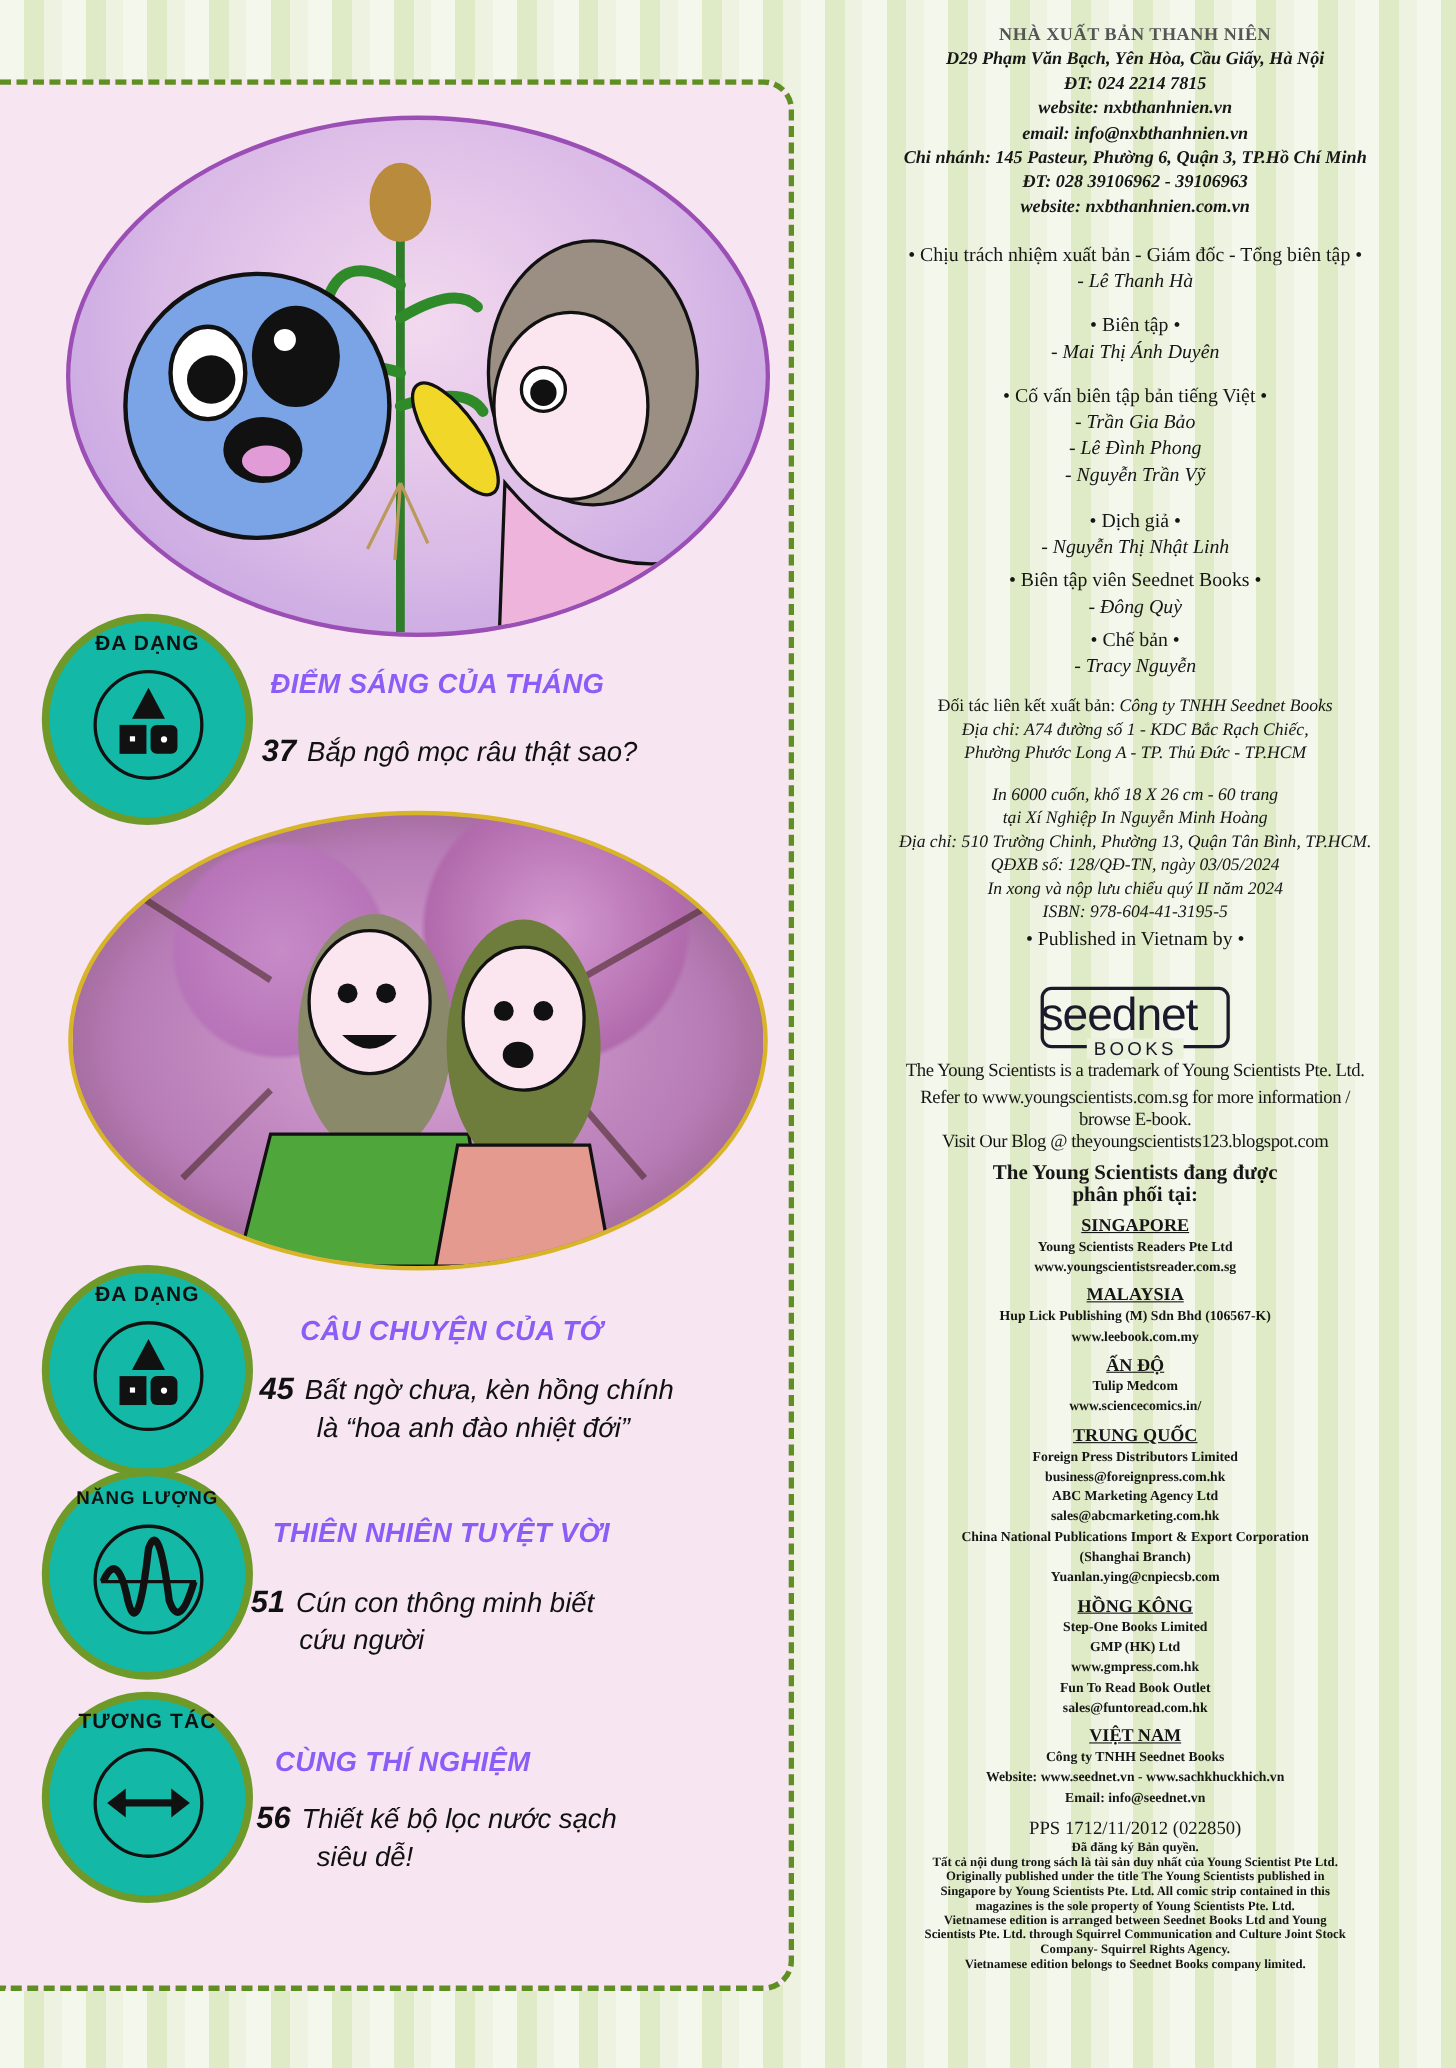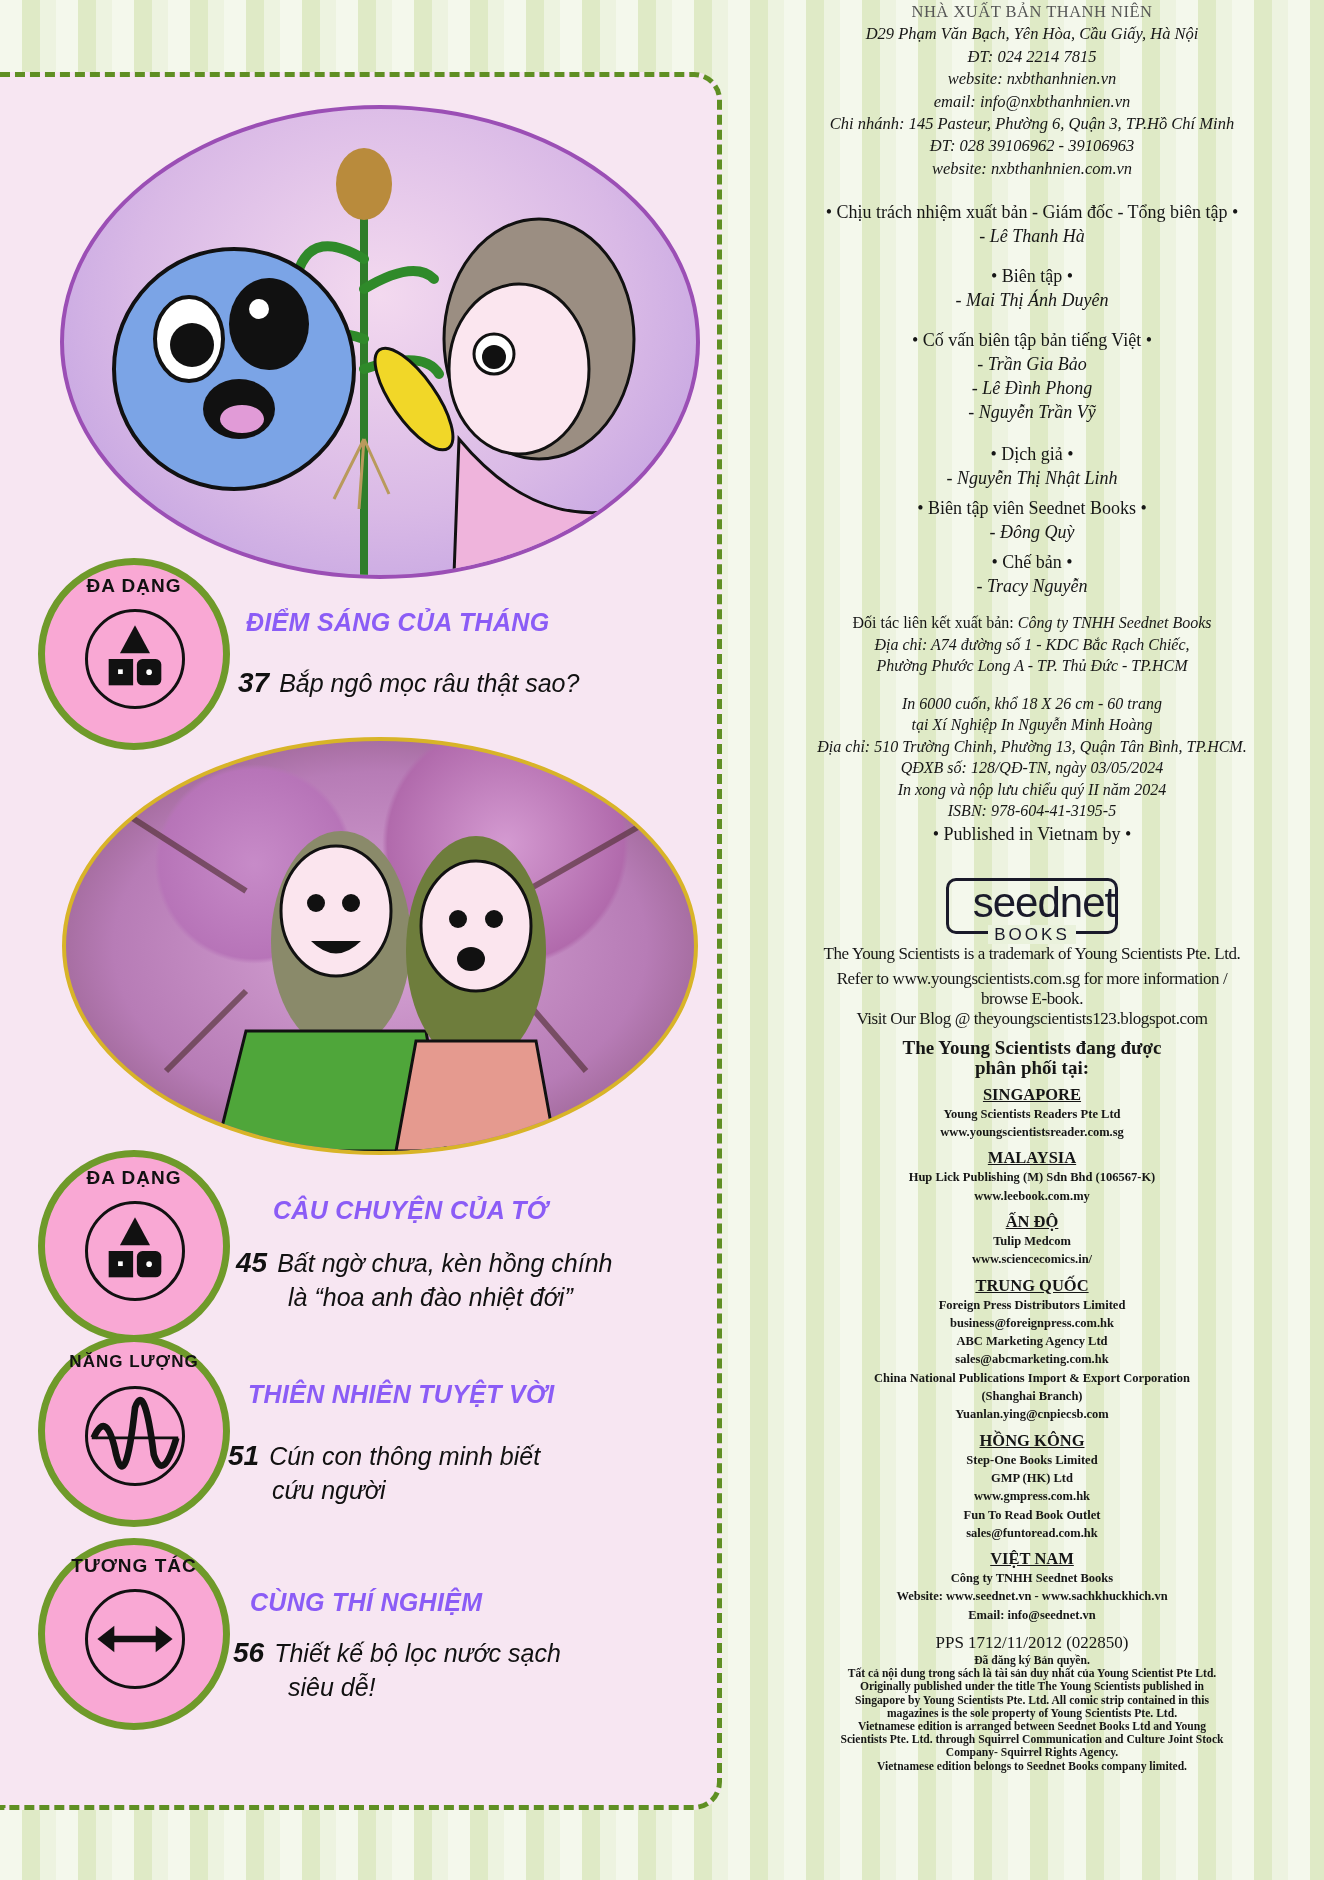--- a/index.html
+++ b/index.html
@@ -14,21 +14,21 @@
   .illus-corn{left:60px;top:28px;width:632px;height:466px;border:4px solid #9b4fb5;
     background:radial-gradient(ellipse at 50% 40%,#f3d9ef 0%,#d9b9e6 55%,#b999df 100%);}
   .illus-sakura{left:62px;top:660px;width:628px;height:410px;border:4px solid #d8b428;
     background:radial-gradient(circle at 30% 30%,#c78bc8 0,#b774b8 18%,transparent 19%),
       radial-gradient(circle at 70% 25%,#d49ad1 0,#b16aac 22%,transparent 23%),
       radial-gradient(ellipse at 50% 50%,#d7a5d6 0%,#b77cb6 60%,#7d4a6d 100%);}
   .illus svg{position:absolute;left:0;top:0;width:100%;height:100%;}
 
   .entry{position:absolute;left:38px;width:670px;height:200px;}
   .badge{position:absolute;left:0;top:0;width:192px;height:192px;border-radius:50%;
-    border:7px solid #6f9a2a;background:#f9a8d4;box-sizing:border-box;}
+    border:7px solid #6f9a2a;background:#14b8a6;box-sizing:border-box;}
   .badge-inner{position:absolute;left:40px;top:44px;width:100px;height:100px;border-radius:50%;border:3px solid #111;box-sizing:border-box;}
   .badge-label{position:absolute;left:0;top:10px;width:178px;text-align:center;
     font-family:"Liberation Sans",sans-serif;font-weight:bold;font-size:19px;letter-spacing:1px;color:#111;}
   .badge-icon{position:absolute;left:0;top:0;width:100%;height:100%;}
   .section-title{position:absolute;left:208px;top:50px;font-family:"Liberation Sans",sans-serif;
     font-weight:bold;font-style:italic;font-size:25px;color:#8b5cf6;letter-spacing:.3px;white-space:nowrap;}
   .article{position:absolute;left:200px;top:108px;font-family:"Liberation Sans",sans-serif;
     font-style:italic;font-size:25px;color:#111;line-height:34px;}
   .article .page-num{font-weight:bold;font-size:28px;margin-right:10px;text-align:center;}
   .article .art-title{display:inline;}
@@ -36,21 +36,21 @@
   
   .credits{position:absolute;left:740px;top:0;width:584px;text-align:center;}
   .credits p{margin:0;}
   .pub-head p{font-size:16.5px;line-height:22.4px;font-style:italic;}
   .pub-head .pub-name{font-style:normal;letter-spacing:.5px;color:#555;}
   .role{font-size:18px;line-height:24px;}
   .person{font-size:18px;line-height:24px;font-style:italic;}
   .small-it{font-size:16px;line-height:21.5px;font-style:italic;}
   .logo{margin:14px auto 0;width:172px;height:66px;position:relative;}
   .logo-box{position:absolute;left:0;top:0;width:172px;height:56px;border:3px solid #1a1a2a;border-radius:10px;box-sizing:border-box;}
-  .logo-word{position:absolute;left:0;top:2px;width:196px;text-align:center;font-family:"Liberation Sans",sans-serif;font-size:42px;color:#1a1a2a;line-height:46px;letter-spacing:-1px;}
+  .logo-word{position:absolute;left:0;top:2px;width:196px;text-align:left;font-family:"Liberation Sans",sans-serif;font-size:42px;color:#1a1a2a;line-height:46px;letter-spacing:-1px;}
   .logo-sub{position:absolute;left:0;top:47px;width:172px;text-align:center;font-family:"Liberation Sans",sans-serif;font-size:17px;letter-spacing:3px;color:#1a1a2a;}
   .logo-sub span{background:#eaf2dc;padding:0 6px;}
   .tm{font-size:17px;line-height:20px;letter-spacing:-.4px;}
   .dist-head{font-size:19px;font-weight:bold;line-height:20px;}
   .country{font-size:16.5px;font-weight:bold;text-decoration:underline;line-height:21px;margin-top:6px !important;}
   .dist{font-size:12.5px;font-weight:bold;line-height:18.3px;}
   .pps{font-size:17px;line-height:22px;margin-top:8px !important;}
   .legal{font-size:11.6px;font-weight:bold;line-height:13.2px;}
 </style>
 </head>
@@ -173,21 +173,21 @@
     </div>
   </div>
   <div class="section-title" style="left:212px;top:50px;">CÙNG THÍ NGHIỆM</div>
   <div class="article" style="left:195px;top:98px;">
     <span class="page-num">56</span><span>Thiết kế bộ lọc nước sạch</span><br>
     <span style="padding-left:55px;">siêu dễ!</span>
   </div>
 </div>
 
 <div class="credits">
-  <div class="pub-head" style="padding-top:1px;">
+  <div class="pub-head" style="padding-top:20px;font-weight:bold;">
     <p class="pub-name">NHÀ XUẤT BẢN THANH NIÊN</p>
     <p>D29 Phạm Văn Bạch, Yên Hòa, Cầu Giấy, Hà Nội</p>
     <p>ĐT: 024 2214 7815</p>
     <p>website: nxbthanhnien.vn</p>
     <p>email: info@nxbthanhnien.vn</p>
     <p>Chi nhánh: 145 Pasteur, Phường 6, Quận 3, TP.Hồ Chí Minh</p>
     <p>ĐT: 028 39106962 - 39106963</p>
     <p>website: nxbthanhnien.com.vn</p>
   </div>
 

